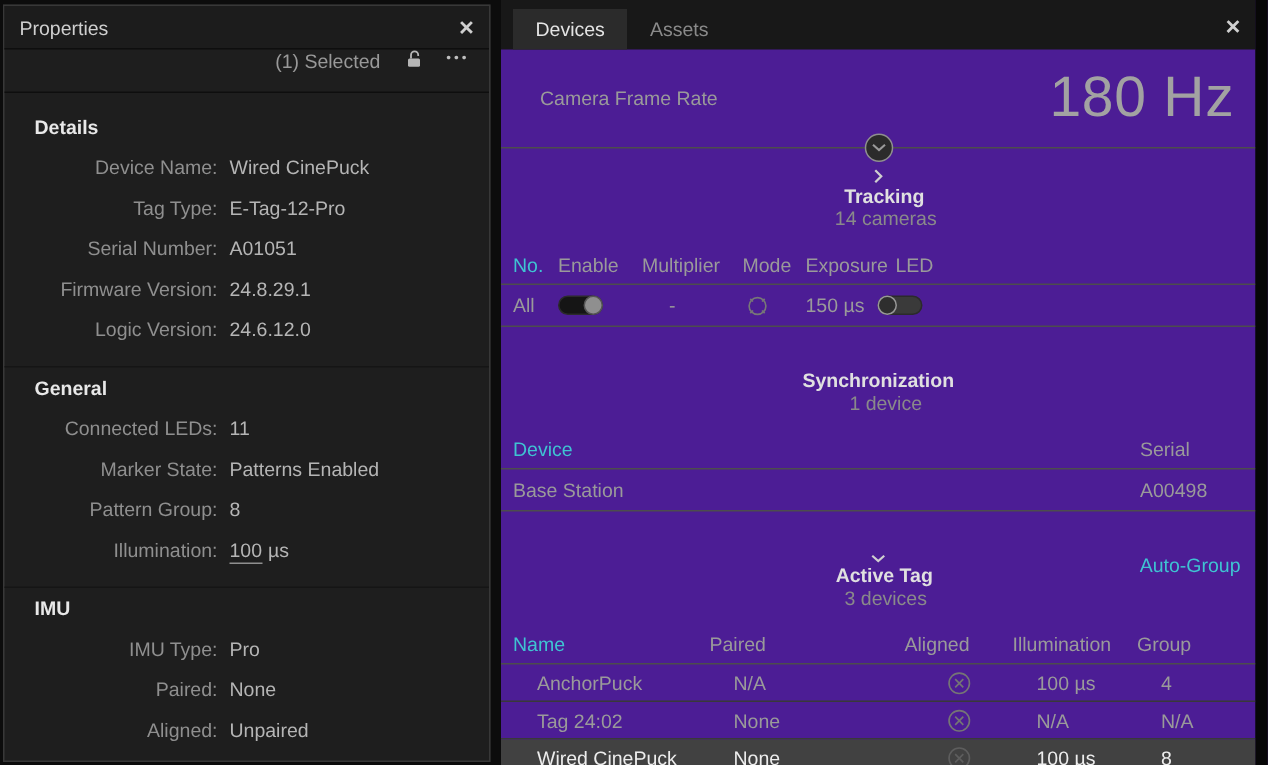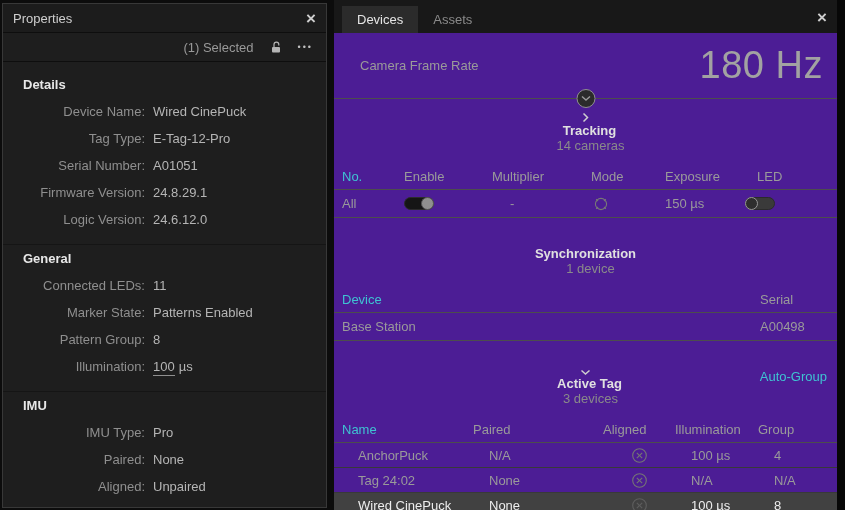--- a/index.html
+++ b/index.html
@@ -17,21 +17,21 @@
     background:#1e1e1e; border:1px solid #383838;
   }
   .p-titlebar {
     height:29px; background:#1c1c1c; border-bottom:1px solid #0e0e0e;
     display:flex; align-items:center; justify-content:space-between;
     padding:0 10px; color:#cfcfcf;
   }
   .x-btn { color:#cfcfcf; font-size:17px; font-weight:700; line-height:1; cursor:default; }
   .p-selbar {
     height:29px; border-bottom:1px solid #0e0e0e;
-    display:flex; align-items:center; justify-content:flex-end; gap:16px;
+    display:flex; align-items:flex-start; justify-content:flex-end; gap:16px;
     padding:0 13px; color:#999;
   }
   .dots { color:#c0c0c0; font-size:9px; letter-spacing:2px; }
   .sec-h { margin:15px 0 6px; padding-left:20px; color:#e8e8e8; font-weight:700; }
   .sec-div { border-top:1px solid #151515; margin-top:11px; }
   .frow { height:27px; display:flex; align-items:center; }
   .flabel { width:142px; text-align:right; color:#8f8f8f; margin-right:8px; flex:none; }
   .fvalue { color:#b5b5b5; }
   .editable { border-bottom:1px solid #8f8f8f; padding-bottom:1px; }
   .unit { margin-left:4px; }
@@ -59,21 +59,21 @@
     width:19px; height:19px; border-radius:50%; border:1px solid #8f8f8f;
     background:#2b2b2b; display:flex; align-items:center; justify-content:center; z-index:2;
   }
 
   .sec-title { padding:13px 14px 11px; display:flex; align-items:center; position:relative;flex-direction:column; }
   .sec-title .t { color:#e0e0e0; font-weight:700; margin-left:8px; }
   .sec-title .t.noicon { margin-left:0; }
   .sec-title .count { color:#8a8a8a; margin-left:10px; }
   .link { position:absolute; right:10px; color:#3fc3d2; }
 
-  .grid-trk { display:grid; grid-template-columns:30px 56px 67px 42px 60px 1fr; align-items:center; padding-left:8px;gap:32px; }
+  .grid-trk { display:grid; grid-template-columns:30px 56px 67px 42px 60px 1fr; align-items:center; padding-left:8px; }
   .grid-sync { display:grid; grid-template-columns:418px 1fr; align-items:center; padding-left:8px; }
   .grid-act { display:grid; grid-template-columns:131px 130px 60px 95px 1fr; align-items:center; padding-left:8px; }
   .thead { height:26px; border-bottom:1px solid #4d4d4d; color:#9a9a9a; }
   .trow { height:28px; border-bottom:1px solid #4d4d4d; color:#9a9a9a; }
   .arow { height:25px; border-bottom:1px solid #393939; color:#9a9a9a;padding-left:24px; }
   .arow.last { border-bottom:1px solid #4d4d4d; }
   .arow.selected { background:#414141; color:#ededed; }
   .arow.selected .dimmable { opacity:0.55; }
   .cyan { color:#3fc3d2; }
   .gap15 { height:15px; }

